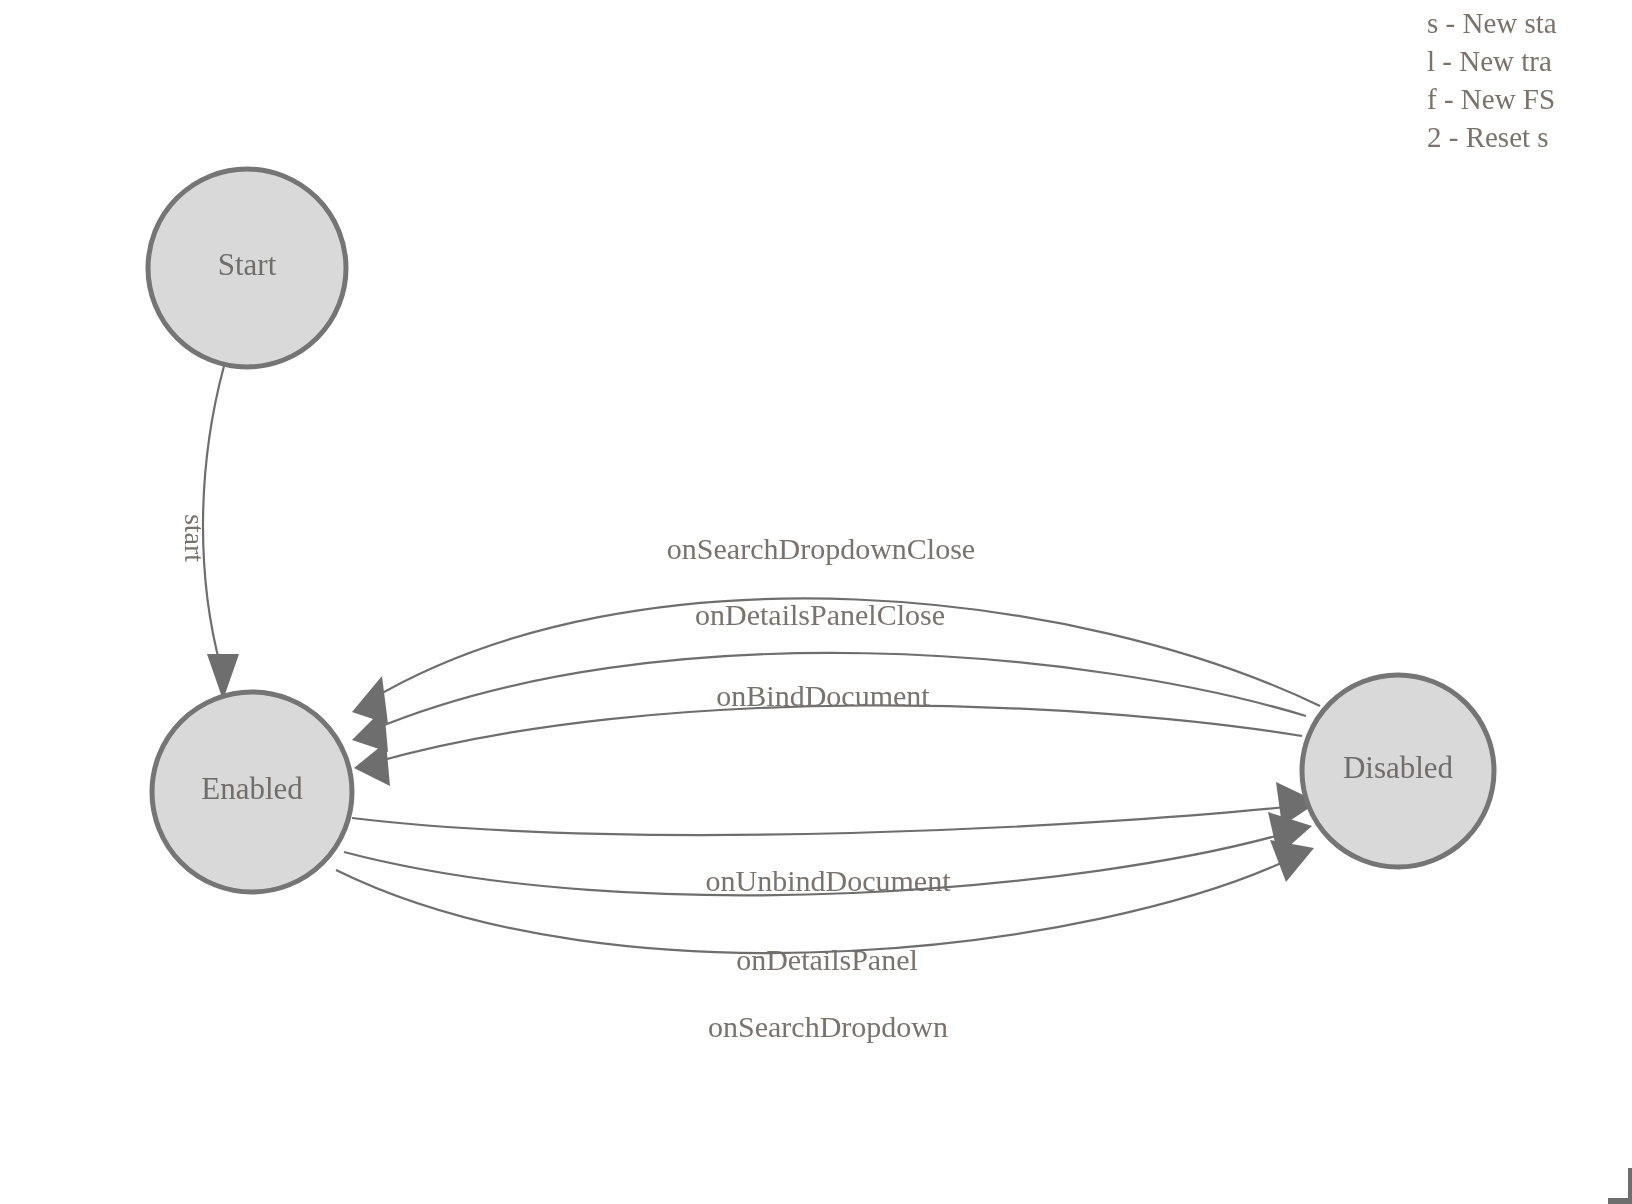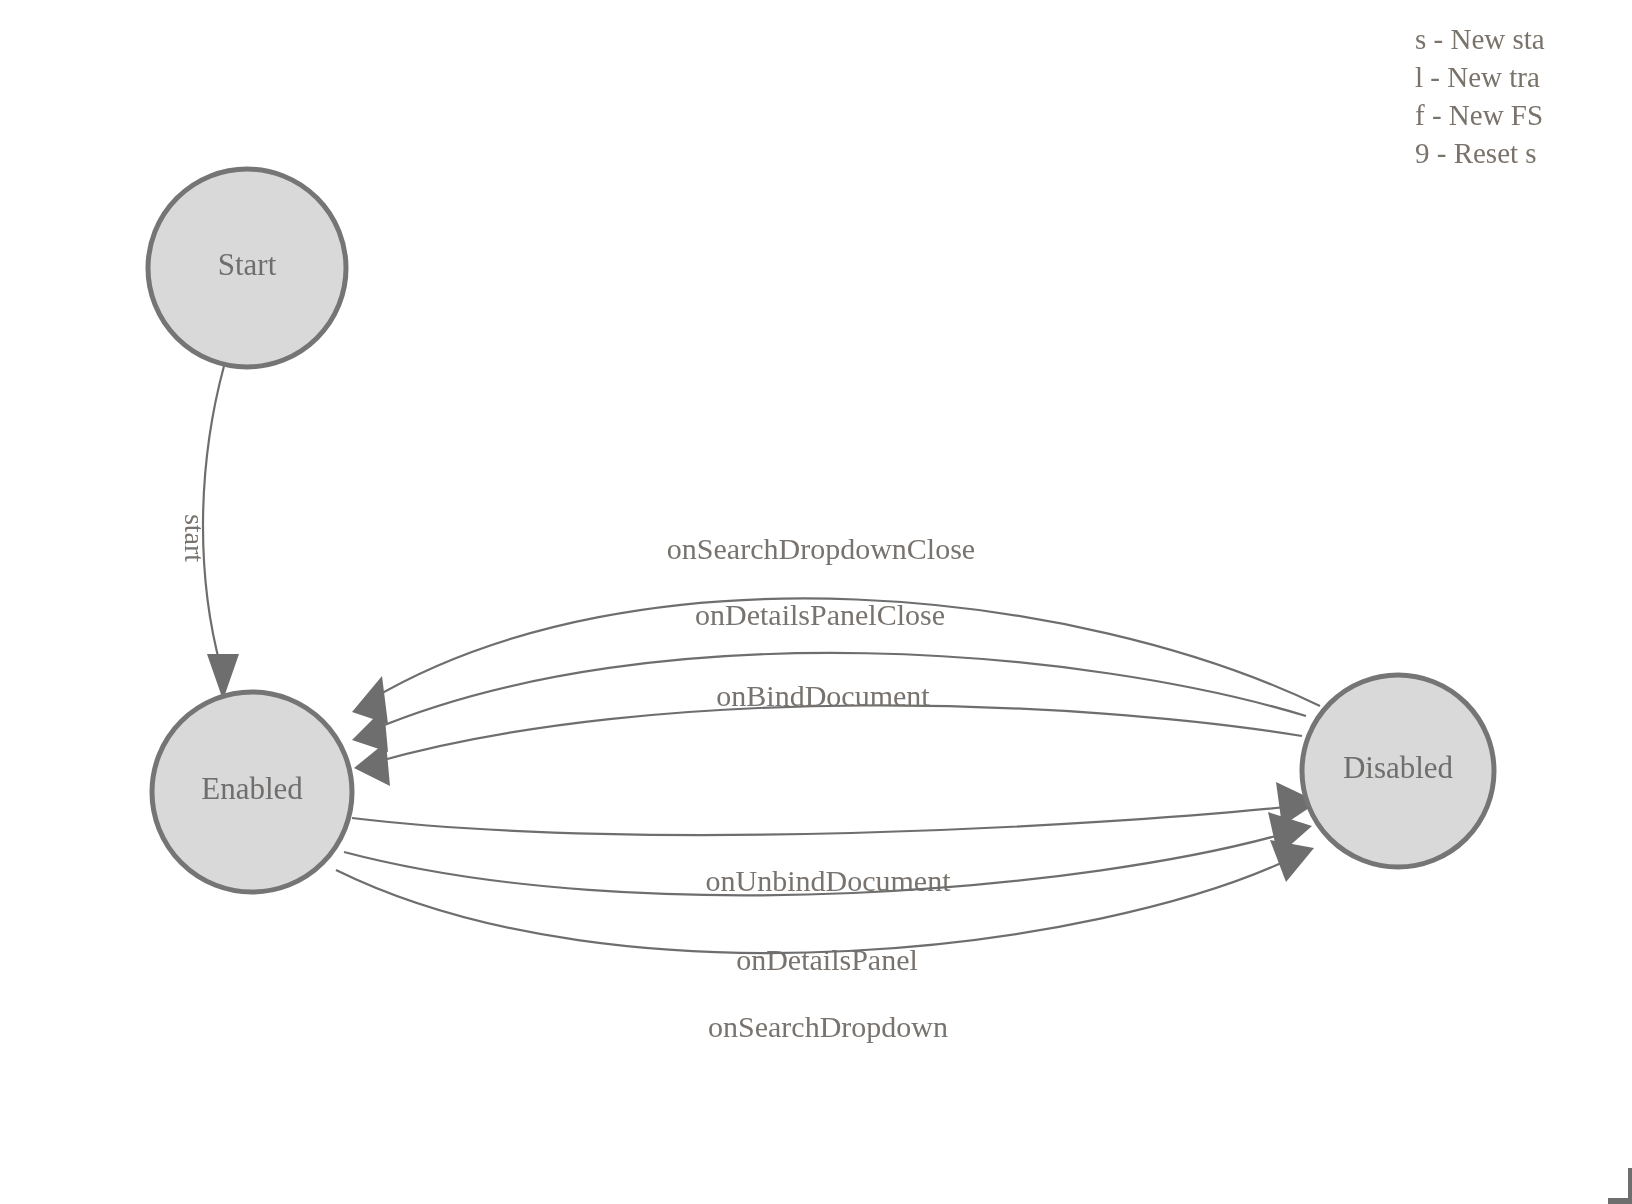--- a/index.html
+++ b/index.html
@@ -57,26 +57,26 @@
   }
   .edge-label-rot {
     fill: #78736e;
     font-family: "Liberation Serif", "DejaVu Serif", serif;
     font-size: 28px;
     text-anchor: middle;
     dominant-baseline: middle;
   }
   .help-text {
     position: absolute;
-    right: 12px;
+    right: 0;
     top: 0;
     width: 205px;
     overflow: hidden;
     white-space: nowrap;
-    padding-top: 20px;
+    padding-top: 4px;
   }
   .help-line {
     font-family: "Liberation Serif", "DejaVu Serif", serif;
     font-size: 29px;
     line-height: 38px;
     color: #7a736b;
     white-space: nowrap;
   }
   .scroll-corner-v {
     position: absolute;
@@ -165,19 +165,19 @@
         <text class="node-label" x="1398" y="771">Disabled</text>
       </g>
 
     </g>
   </svg>
 
   <div class="help-text">
     <div class="help-line">s - New sta</div>
     <div class="help-line">l - New tra</div>
     <div class="help-line">f - New FS</div>
-    <div class="help-line">9 - Reset s</div>
+    <div class="help-line">2 - Reset s</div>
   </div>
 
   <div class="scroll-corner-v"></div>
   <div class="scroll-corner-h"></div>
 
 </div>
 
 </body></html>

